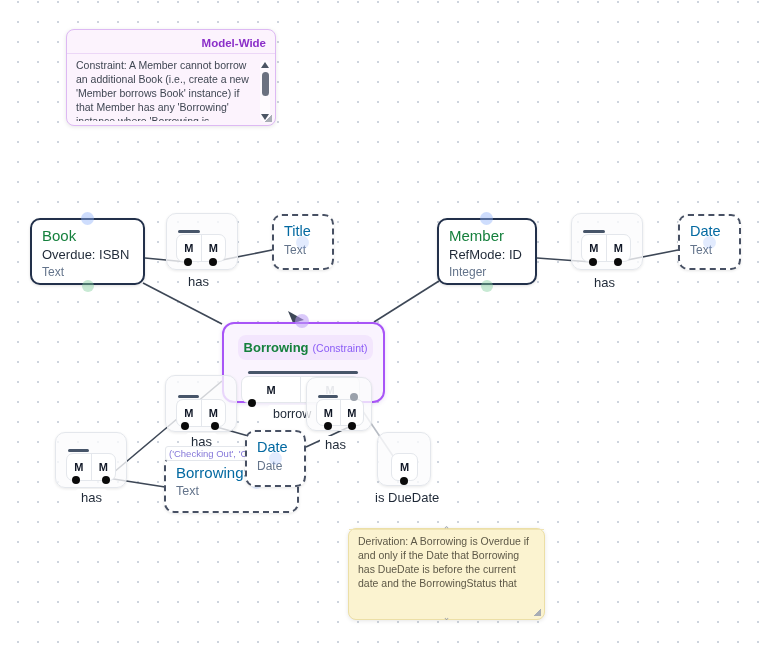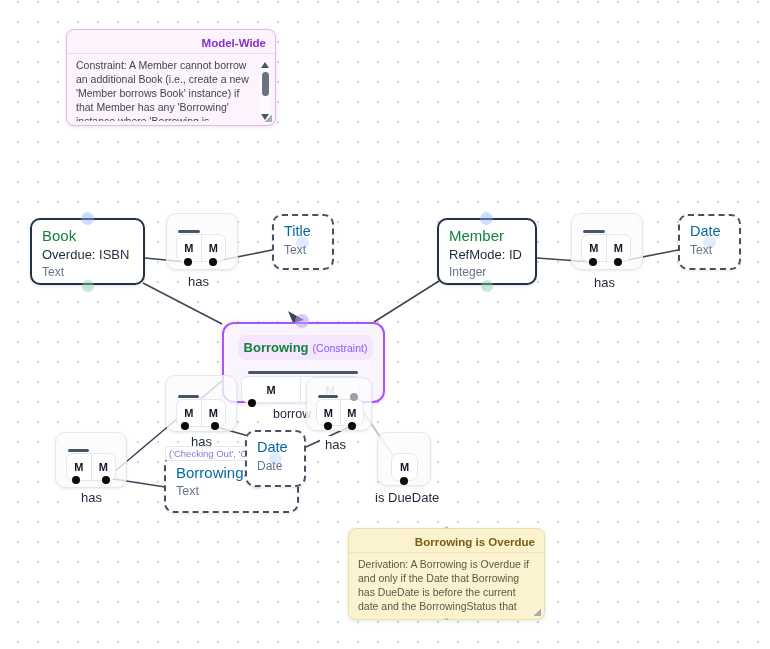--- a/index.html
+++ b/index.html
@@ -238,20 +238,19 @@
   <div class="fact" style="left:377px;top:432px;width:54px;height:54px;">
     <div class="roles" style="left:13px;top:20px;width:27px;height:28px;">
       <div class="cell">M</div>
     </div>
     <div class="dot" style="left:22px;top:44px;"></div>
   </div>
   <div class="lbl" style="left:370px;top:489px;">is DueDate</div>
 
   <div class="note note-yellow">
     <span class="chev" style="top:-3px;">⌃</span>
-    <div class="ntitle">Borrowing is Overdue</div>
     <div class="sep"></div>
     <div class="nbody">Derivation: A Borrowing is Overdue if and only if the Date that Borrowing has DueDate is before the current date and the BorrowingStatus that Borrowing has is 'Checked Out'.</div>
     <span class="chev" style="bottom:-2px;">⌄</span>
     <div class="resizer"></div>
   </div>
 
 </div>
 
 </body></html>

